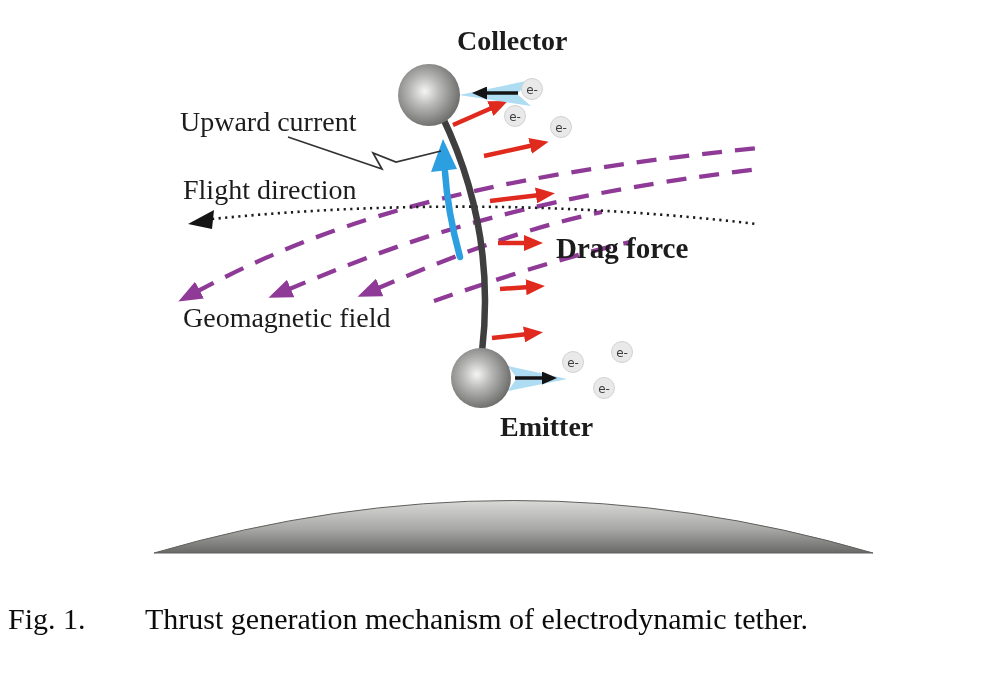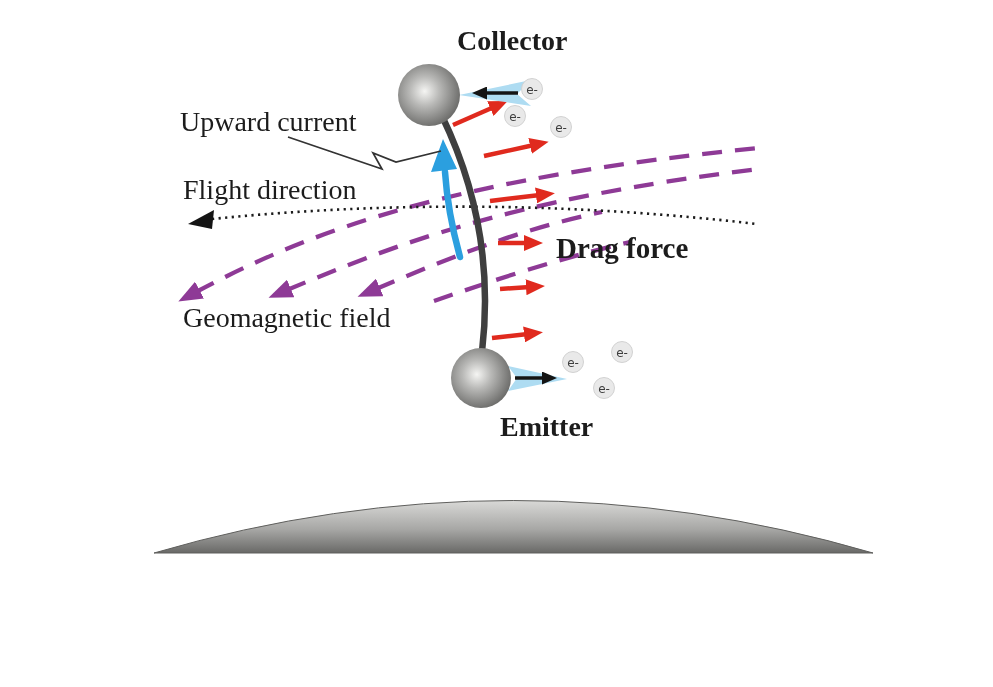--- a/index.html
+++ b/index.html
@@ -110,14 +110,17 @@
     </g>
 
     <text class="svg-label" x="457" y="50" font-size="28" font-weight="bold">Collector</text>
     <text class="svg-label" x="500" y="436" font-size="28" font-weight="bold">Emitter</text>
     <text class="svg-label" x="180" y="131" font-size="28" fill="#2b2b2b">Upward current</text>
     <text class="svg-label" x="183" y="199" font-size="28" fill="#2b2b2b">Flight direction</text>
     <text class="svg-label" x="183" y="327" font-size="28" fill="#2b2b2b">Geomagnetic field</text>
     <text class="svg-label" x="556" y="258" font-size="29" font-weight="bold" fill="#d5291e">Drag force</text>
   </svg>
 
+  <div id="caption">
+    <span class="cap-label">Fig. 1.</span><span>Thrust generation mechanism of electrodynamic tether.</span>
+  </div>
 
 </div>
 
 </body></html>

